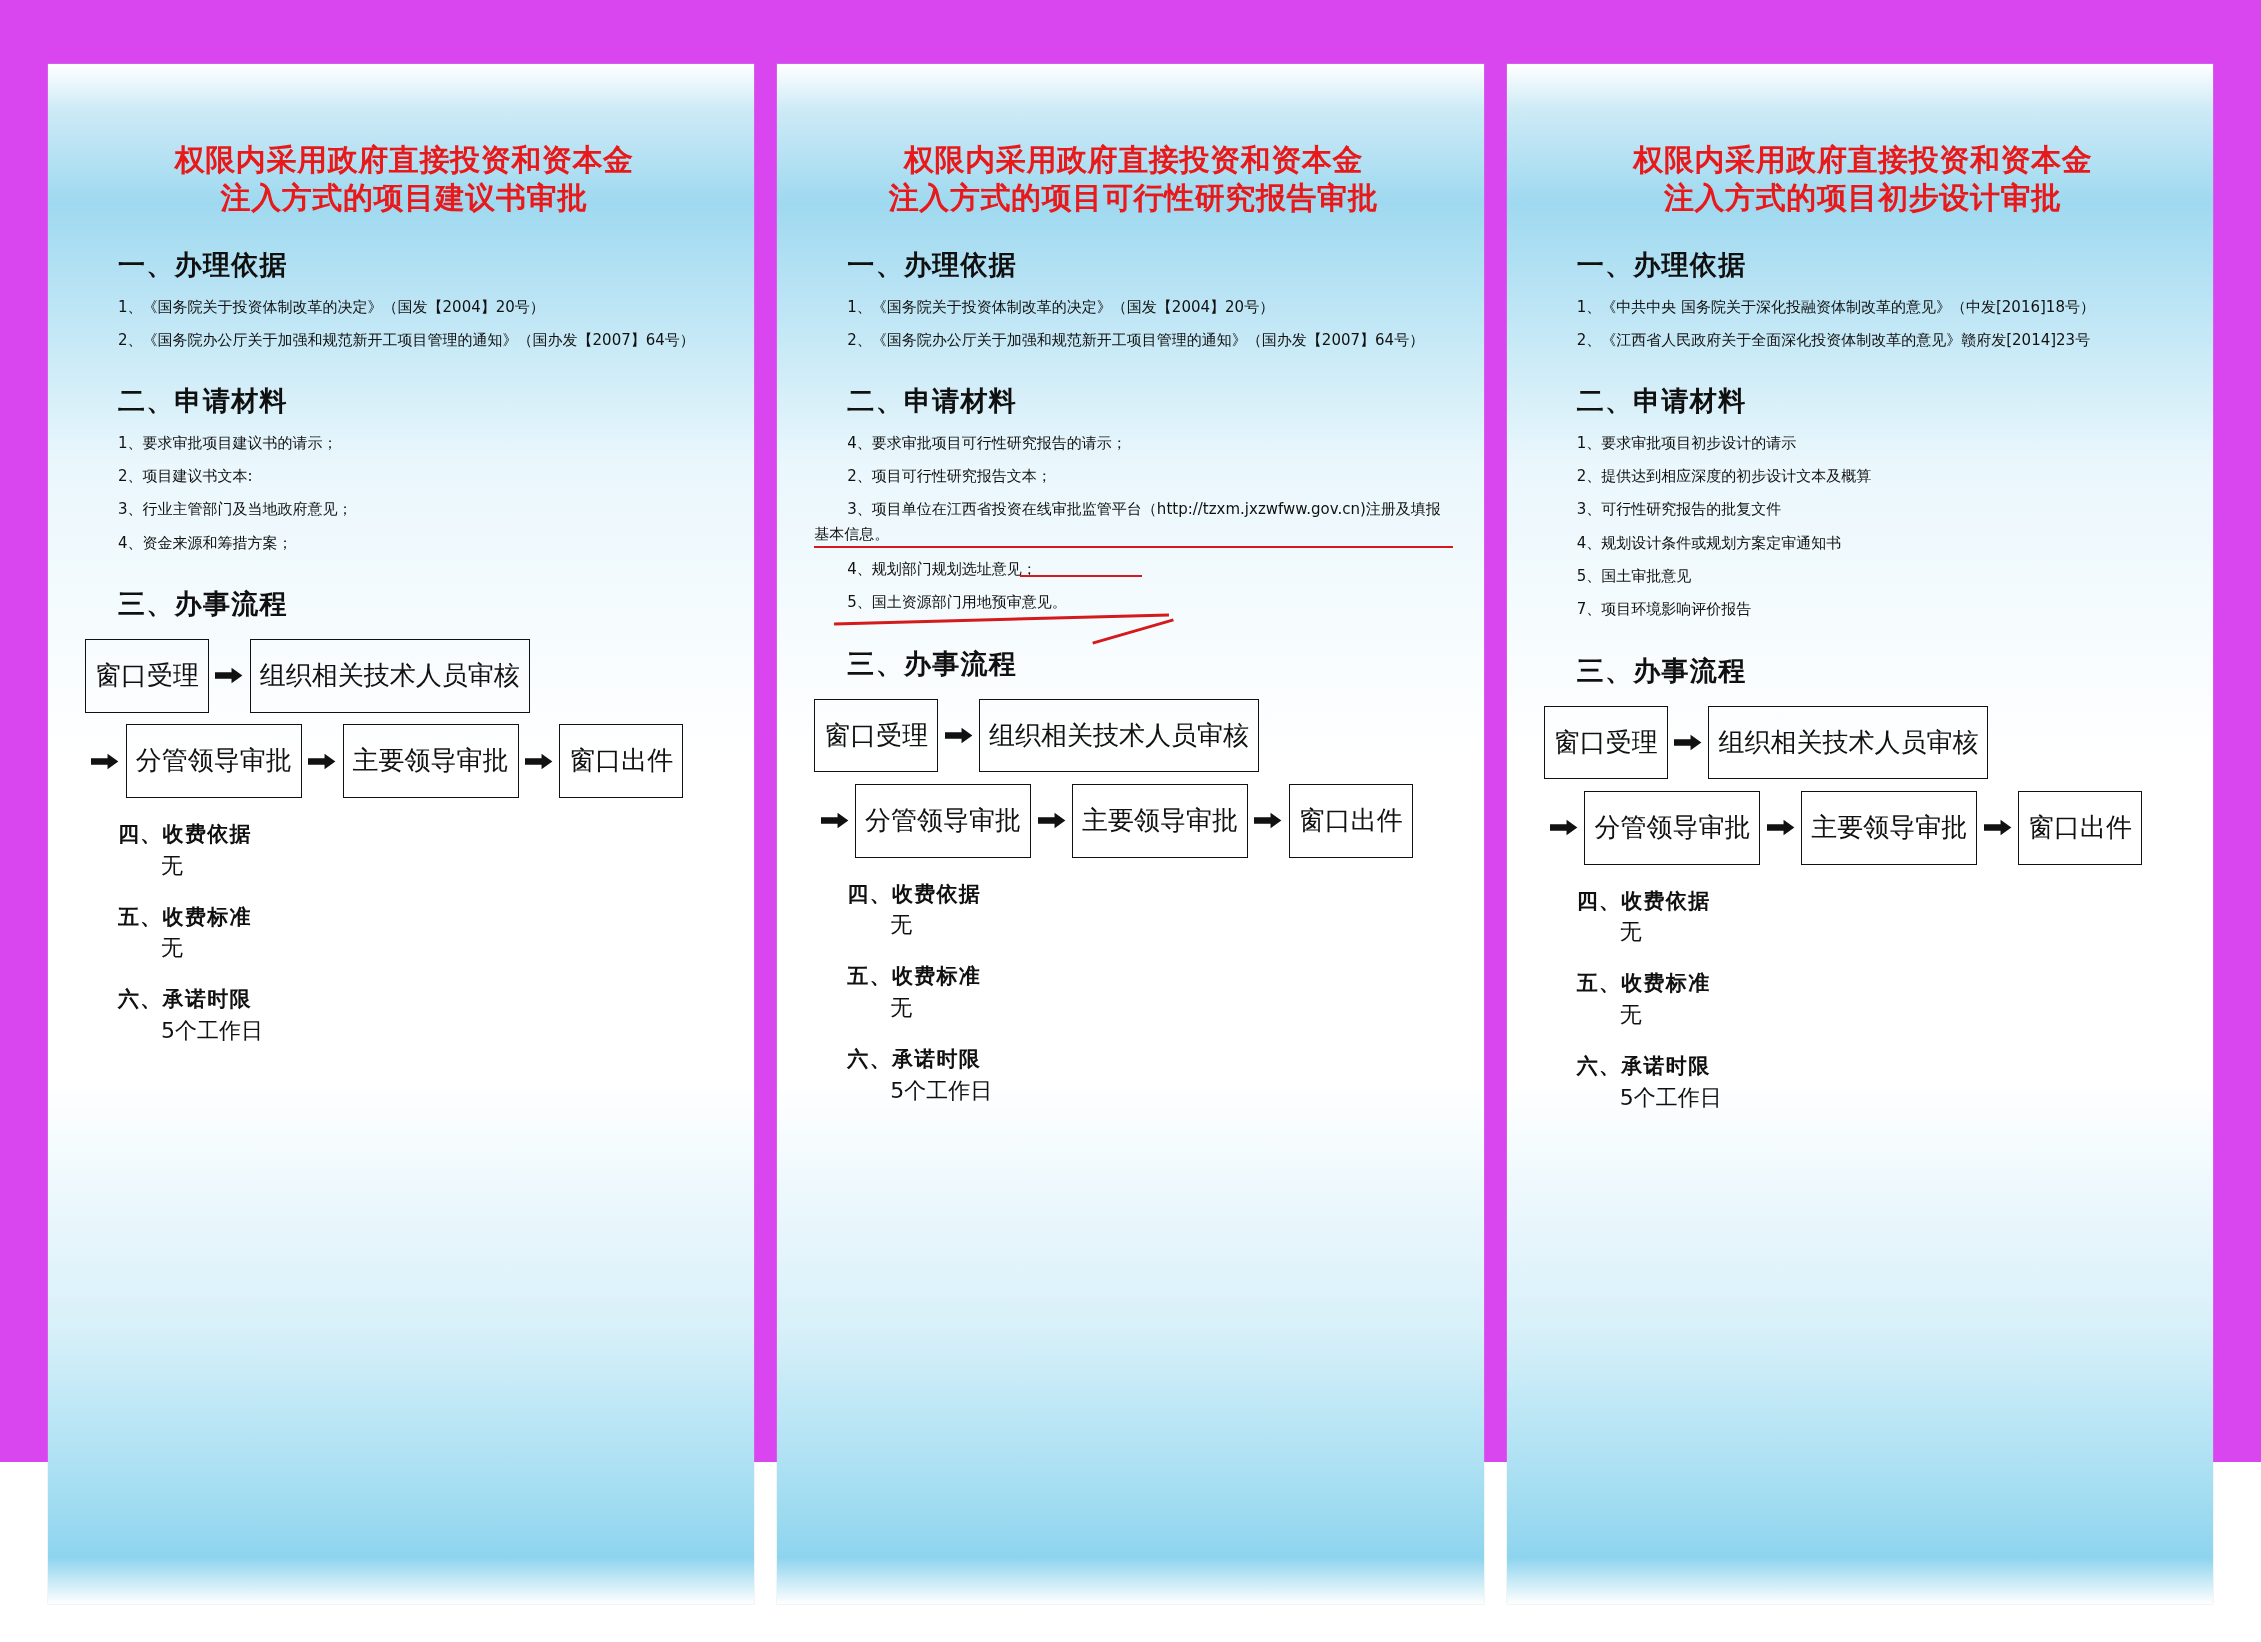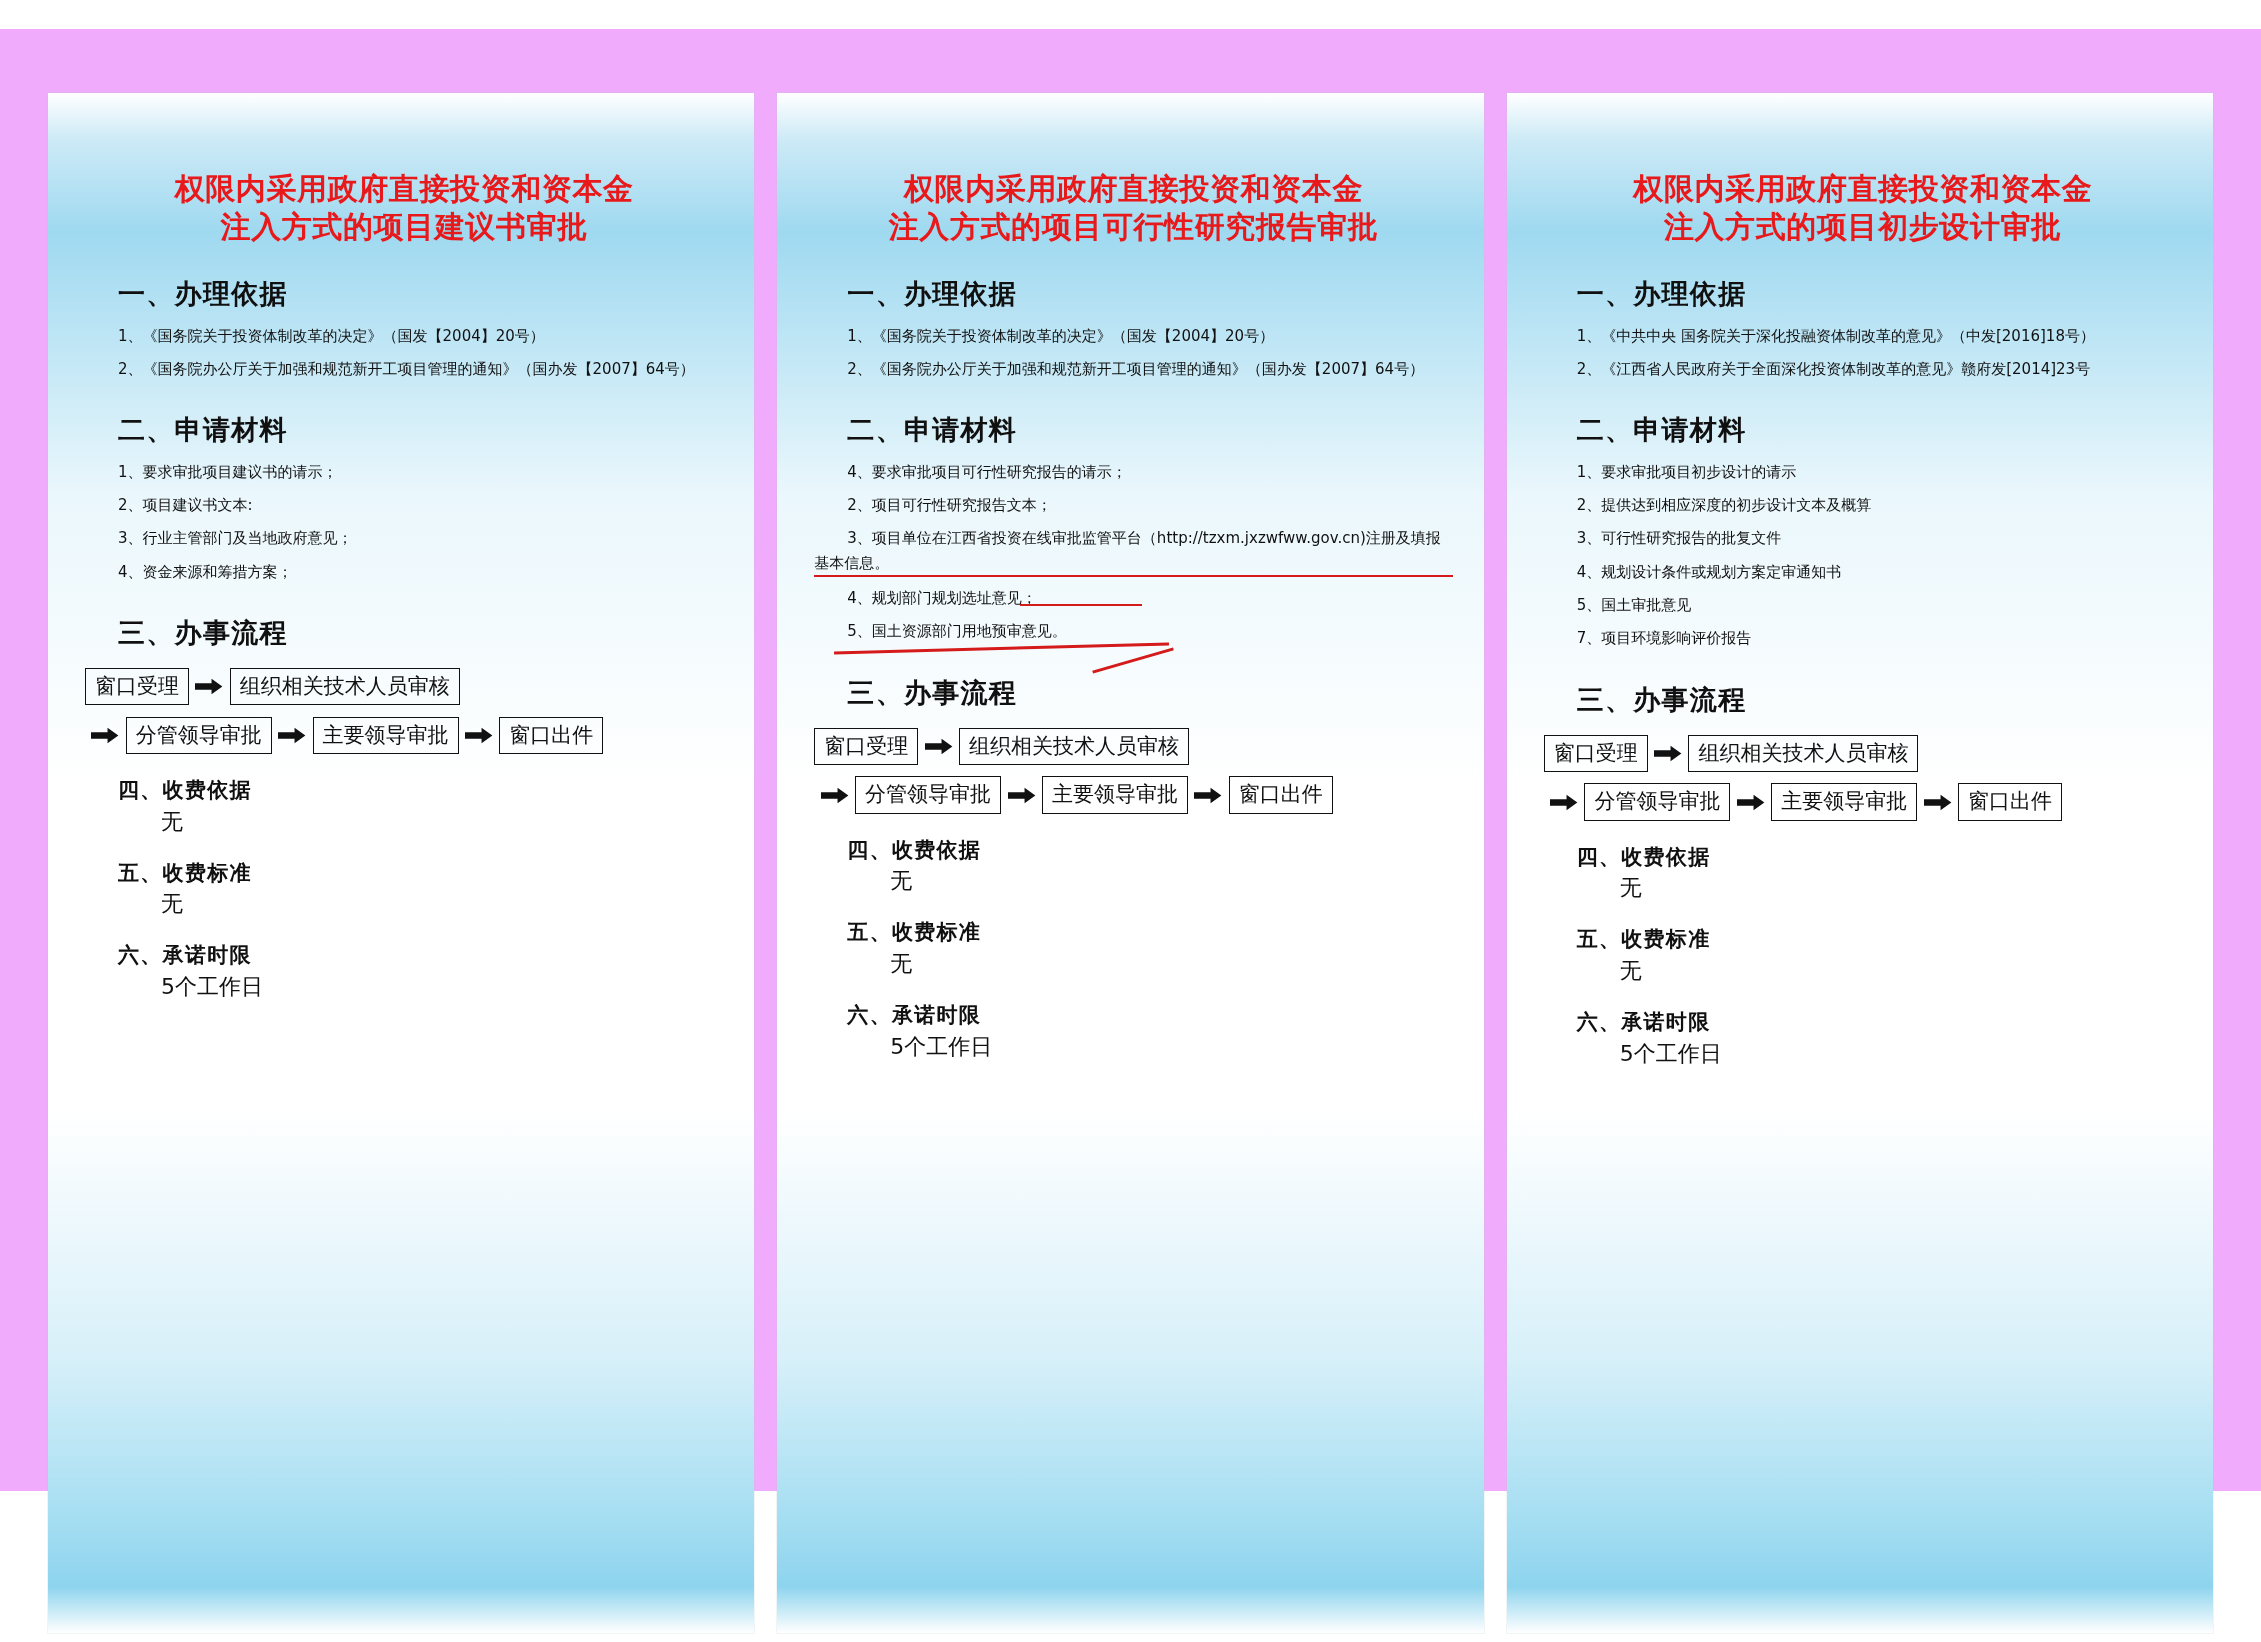--- a/index.html
+++ b/index.html
@@ -12,22 +12,21 @@
     height: 1643px;
     font-family: "DejaVu Sans", "Liberation Sans", sans-serif;
     overflow: hidden;
     position: relative;
   }
   .scan {
     position: absolute;
     left: 0; top: 0;
     width: 2261px;
     height: 1462px;
-    background: #f0abfc;
-    margin-top: 29px;
+    background: #d946ef;
   }
   .panels {
     position: absolute;
     left: 48px;
     top: 64px;
     width: 2165px;
     height: 1540px;
     display: flex;
     gap: 23px;
   }
@@ -87,23 +86,23 @@
     margin: 17px 0 6.4px 0;
   }
   .flow-row {
     display: flex;
     align-items: center;
     margin-bottom: 11.6px;
   }
   .flow-row.r2 { margin-left: 0; }
   .box {
     border: 1.3px solid #111;
-    padding: 4px 9px;
+    padding: 19px 9px;
     font-family: "DejaVu Sans", "Liberation Sans", sans-serif;
-    font-size: 21px;
+    font-size: 26px;
     color: #111;
     white-space: nowrap;
     background: transparent;
     line-height: 1.3;
   }
   .arrow {
     width: 28px;
     height: 17px;
     margin: 0 6.4px;
     flex: 0 0 auto;

